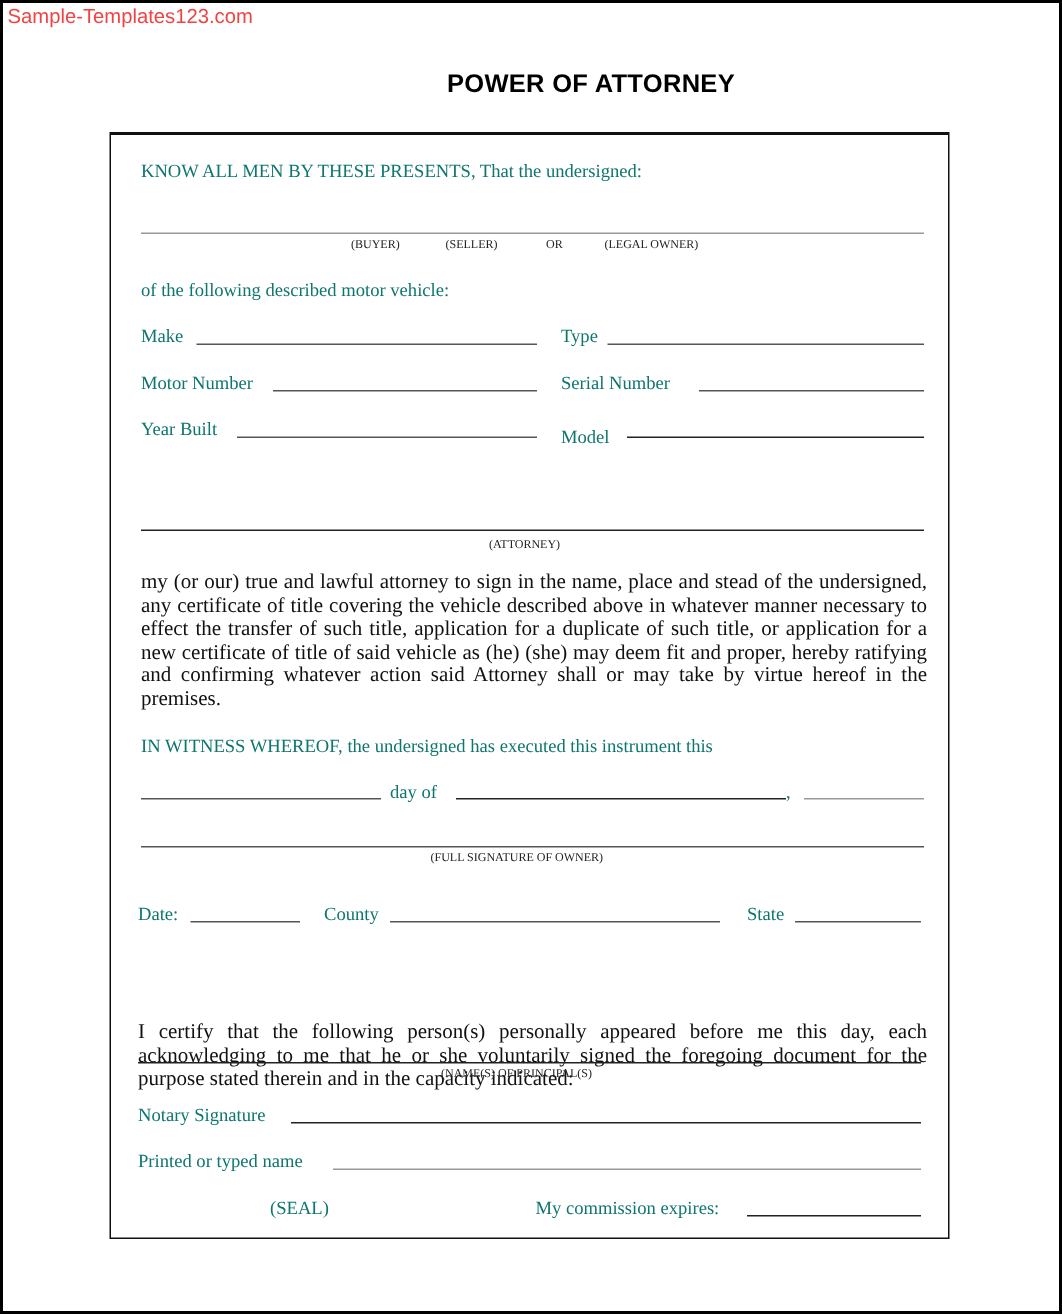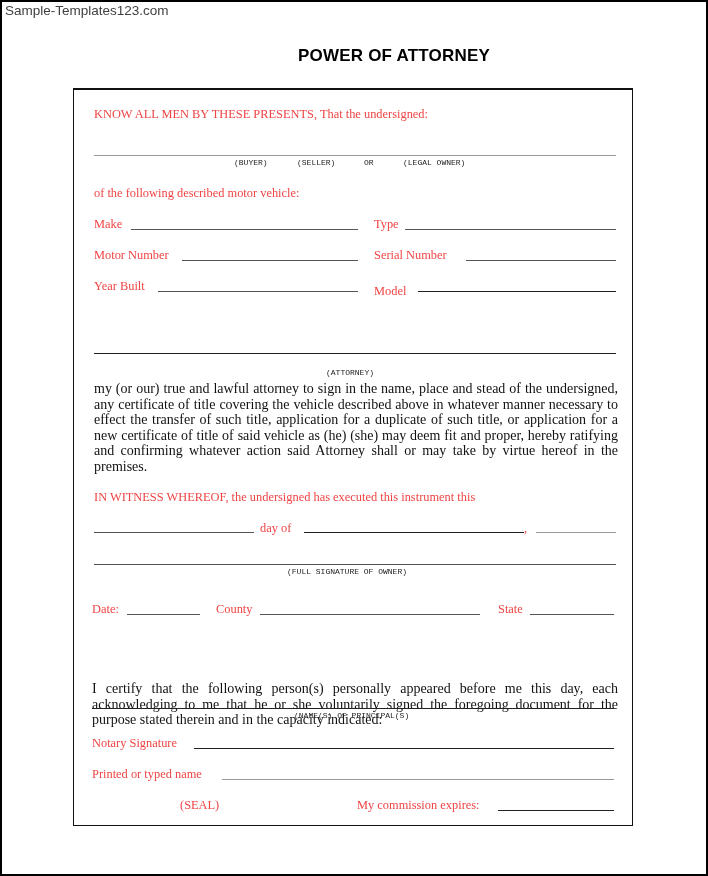--- a/index.html
+++ b/index.html
@@ -6,38 +6,38 @@
     body {
       width: 708px; height: 876px; position: relative; overflow: hidden;
       background: #ffffff;
     }
     .frame {
       position: absolute; left: 0; top: 0; width: 704px; height: 872px;
       border: 2px solid #000000; background: #ffffff;
     }
     .watermark {
       position: absolute; left: 5px; top: 3px;
-      font-family: "Liberation Sans", sans-serif; font-size: 13.5px; color: #404040;
+      font-family: "Liberation Sans", sans-serif; font-size: 13.5px; color: #ef4444;
     }
     .title {
       position: absolute; left: 0; width: 708px; top: 46px; text-align: center;
       font-family: "Liberation Sans", sans-serif; font-weight: bold; font-size: 17px;
       color: #000; letter-spacing: 0.2px; padding-left: 40px;
     }
     .form-box {
       position: absolute; left: 73px; top: 88px; width: 558px; height: 735px;
       border: 1.6px solid #111; border-top-width: 2px;
     }
     .serif {
-      font-family: "Liberation Serif", serif; font-size: 12.4px; color: #ef4444;
+      font-family: "Liberation Serif", serif; font-size: 12.4px; color: #0f766e;
       white-space: nowrap;
     }
     .abs { position: absolute; }
     .cap {
-      position: absolute; font-family: Liberation Mono, monospace; font-size: 8px;
+      position: absolute; font-family: Liberation Serif, serif; font-size: 8px;
       color: #222; white-space: nowrap;
     }
     .line {
       position: absolute; height: 0; border-top: 1px solid #555;
     }
     .line.dark { border-top-color: #222; }
     .line.light { border-top-color: #999; }
     .para {
       position: absolute; left: 20px; width: 524px;
       font-family: "Liberation Serif", serif; font-size: 14px; color: #111;
@@ -73,21 +73,21 @@
   <div class="line" style="left:108px; top:170px; width:176px;"></div>
   <div class="abs serif" style="left:300px; top:158px;">Serial Number</div>
   <div class="line" style="left:392px; top:170px; width:150px;"></div>
 
   <div class="abs serif" style="left:20px; top:189px;">Year Built</div>
   <div class="line" style="left:84px; top:201px; width:200px;"></div>
   <div class="abs serif" style="left:300px; top:194px;">Model</div>
   <div class="line dark" style="left:344px; top:201px; width:198px;"></div>
 
   <div class="line dark" style="left:20px; top:263px; width:522px;"></div>
-  <div class="cap" style="left:252px; top:278px;text-align:right;">(ATTORNEY)</div>
+  <div class="cap" style="left:252px; top:268px;text-align:right;">(ATTORNEY)</div>
 
   <div class="para" style="top:291px;">my (or our) true and lawful attorney to sign in the name, place and stead of the undersigned, any certificate of title covering the vehicle described above in whatever manner necessary to effect the transfer of such title, application for a duplicate of such title, or application for a new certificate of title of said vehicle as (he) (she) may deem fit and proper, hereby ratifying and confirming whatever action said Attorney shall or may take by virtue hereof in the premises.</div>
 
   <div class="abs serif" style="left:20px; top:400px;">IN WITNESS WHEREOF, the undersigned has executed this instrument this</div>
   <div class="line" style="left:20px; top:442px; width:160px;"></div>
   <div class="abs serif" style="left:186px; top:431px;">day of</div>
   <div class="line dark" style="left:230px; top:442px; width:220px;"></div>
   <div class="abs serif" style="left:450px; top:431px;">,</div>
   <div class="line light" style="left:462px; top:442px; width:80px;"></div>
 

